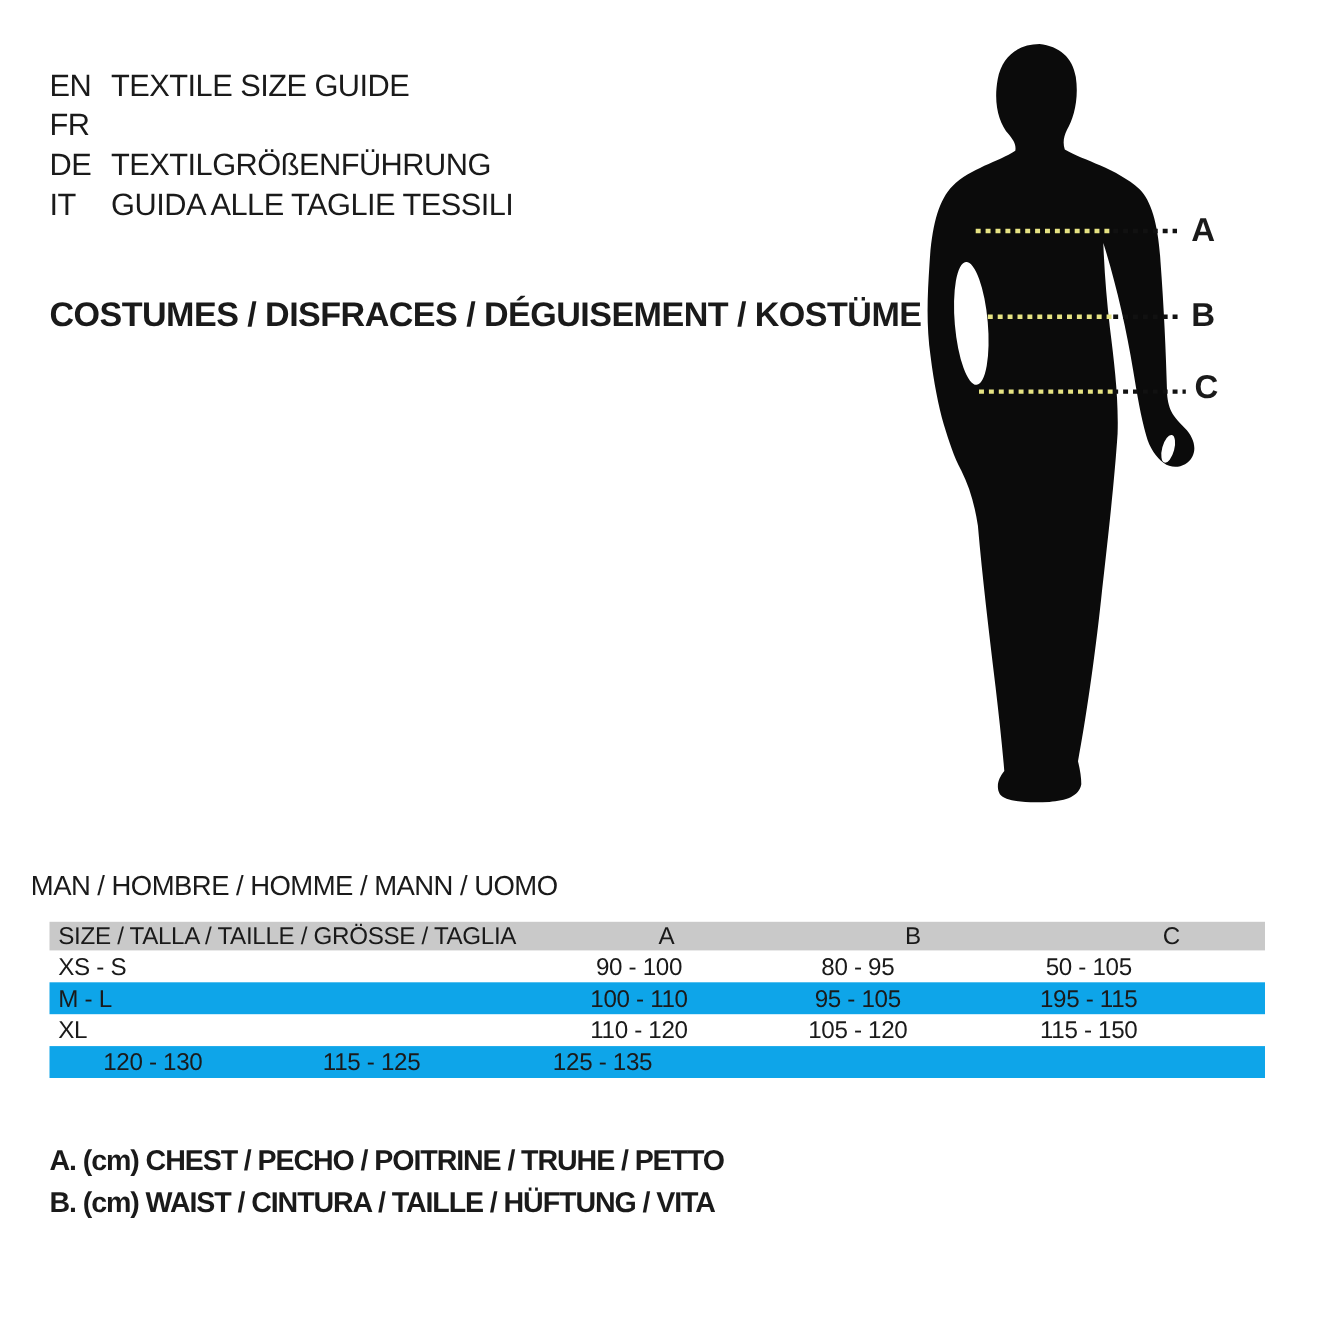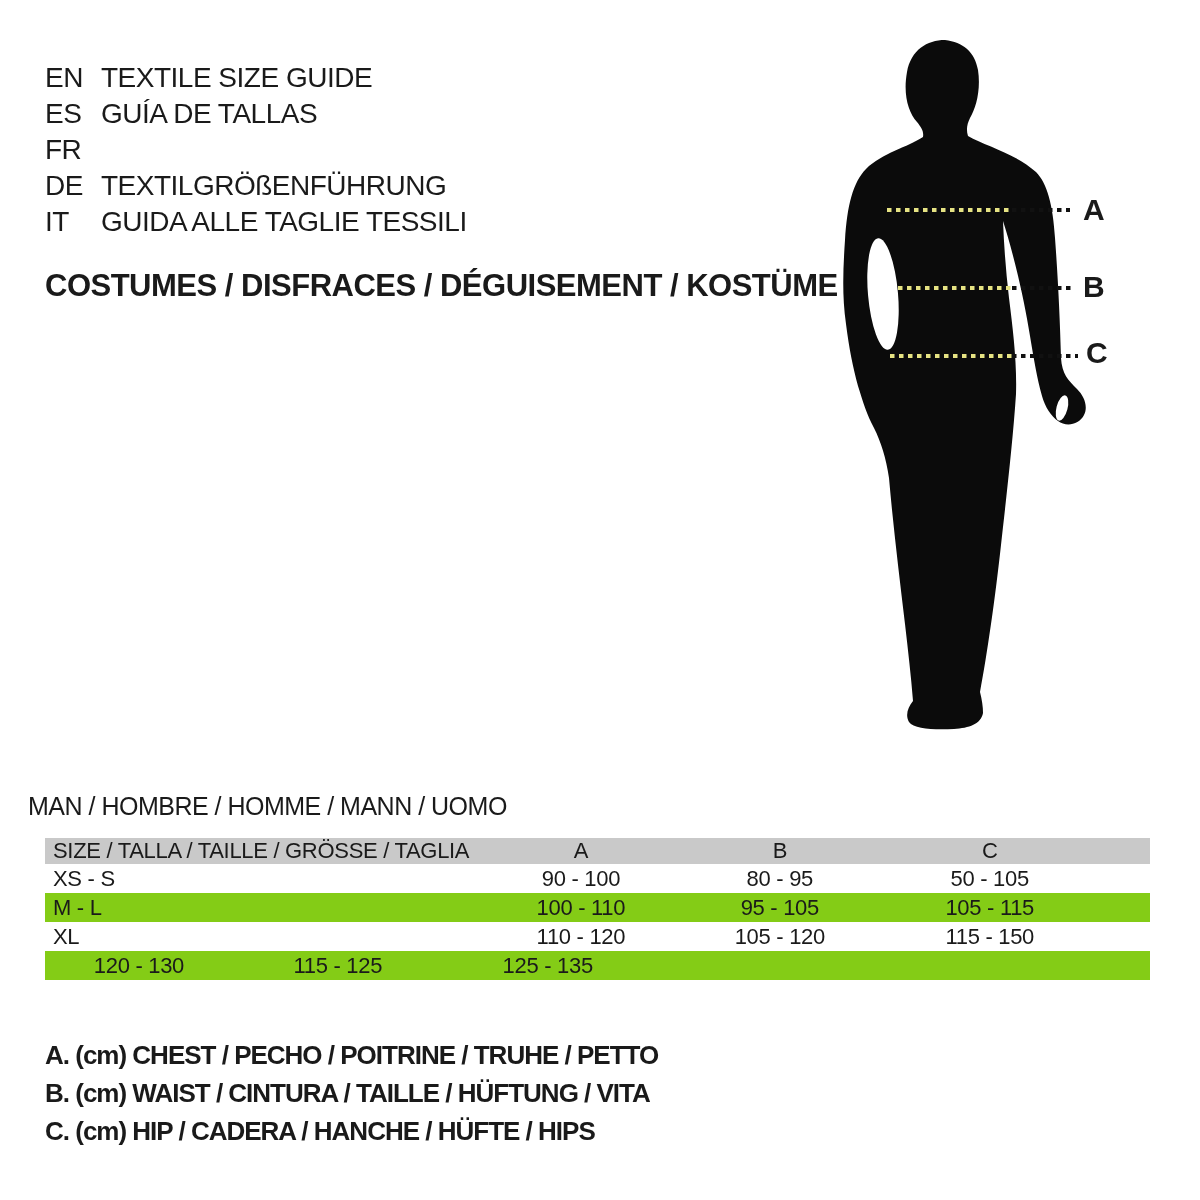--- a/index.html
+++ b/index.html
@@ -29,46 +29,42 @@
   .marker-a { left:1083px; top:194px; }
   .marker-b { left:1083px; top:271px; }
   .marker-c { left:1086px; top:337px; }
 
   
   .section-heading { position:absolute; left:28px; top:792px; font-size:25px; font-weight:500; letter-spacing:-0.5px; white-space:nowrap; }
 
   
   .size-table { position:absolute; left:45px; top:838px; width:1105px; font-size:22px; letter-spacing:-0.3px; }
   .t-row { display:flex; height:29px; align-items:center; }
-  .t-head { height:26px; background:#c9c9c9; }
-  .stripe-gray { background:#84cc16; }
+  .t-head { height:26px; background:#c9c9c9;gap:25px; }
+  .stripe-gray { background:#0ea5e9; }
   .t-cell { white-space:nowrap; }
   .c-size { flex:0 0 40%; padding-left:8px; text-align:left; }
   .c-a { flex:0 0 17%; text-align:center; }
   .c-b { flex:0 0 19%; text-align:center; }
   .c-c { flex:0 0 19%; text-align:center; }
   .c-sp { flex:0 0 5%; }
 
   
   .legend { position:absolute; left:45px; top:1036px; font-size:26px; font-weight:700; letter-spacing:-1px; }
   .legend-line { height:38px; line-height:38px; white-space:nowrap; }
 </style>
 </head>
 <body>
 
 <div class="canvas">
 
   <div class="lang-list">
     <div class="lang-row">
       <span class="lang-code">EN</span>
       <span class="lang-label">TEXTILE SIZE GUIDE</span>
-    </div>
-    <div class="lang-row">
-      <span class="lang-code">ES</span>
-      <span class="lang-label">GUÍA DE TALLAS</span>
     </div>
     <div class="lang-row">
       <span class="lang-code">FR</span>
     </div>
     <div class="lang-row">
       <span class="lang-code">DE</span>
       <span class="lang-label">TEXTILGRÖßENFÜHRUNG</span>
     </div>
     <div class="lang-row">
       <span class="lang-code">IT</span>
@@ -144,37 +140,36 @@
       <div class="t-cell c-size">XS - S</div>
       <div class="t-cell c-a">90 - 100</div>
       <div class="t-cell c-b">80 - 95</div>
       <div class="t-cell c-c">50 - 105</div>
       <div class="t-cell c-sp"></div>
     </div>
     <div class="t-row stripe-gray">
       <div class="t-cell c-size">M - L</div>
       <div class="t-cell c-a">100 - 110</div>
       <div class="t-cell c-b">95 - 105</div>
-      <div class="t-cell c-c">105 - 115</div>
+      <div class="t-cell c-c">195 - 115</div>
       <div class="t-cell c-sp"></div>
     </div>
     <div class="t-row">
       <div class="t-cell c-size">XL</div>
       <div class="t-cell c-a">110 - 120</div>
       <div class="t-cell c-b">105 - 120</div>
       <div class="t-cell c-c">115 - 150</div>
       <div class="t-cell c-sp"></div>
     </div>
     <div class="t-row stripe-gray">
       <div class="t-cell c-a">120 - 130</div>
       <div class="t-cell c-b">115 - 125</div>
       <div class="t-cell c-c">125 - 135</div>
       <div class="t-cell c-sp"></div>
     </div>
   </div>
 
   <div class="legend">
     <div class="legend-line">A. (cm) CHEST / PECHO / POITRINE / TRUHE / PETTO</div>
     <div class="legend-line">B. (cm) WAIST / CINTURA / TAILLE / HÜFTUNG / VITA</div>
-    <div class="legend-line">C. (cm) HIP / CADERA / HANCHE / HÜFTE / HIPS</div>
   </div>
 
 </div>
 
 </body></html>

